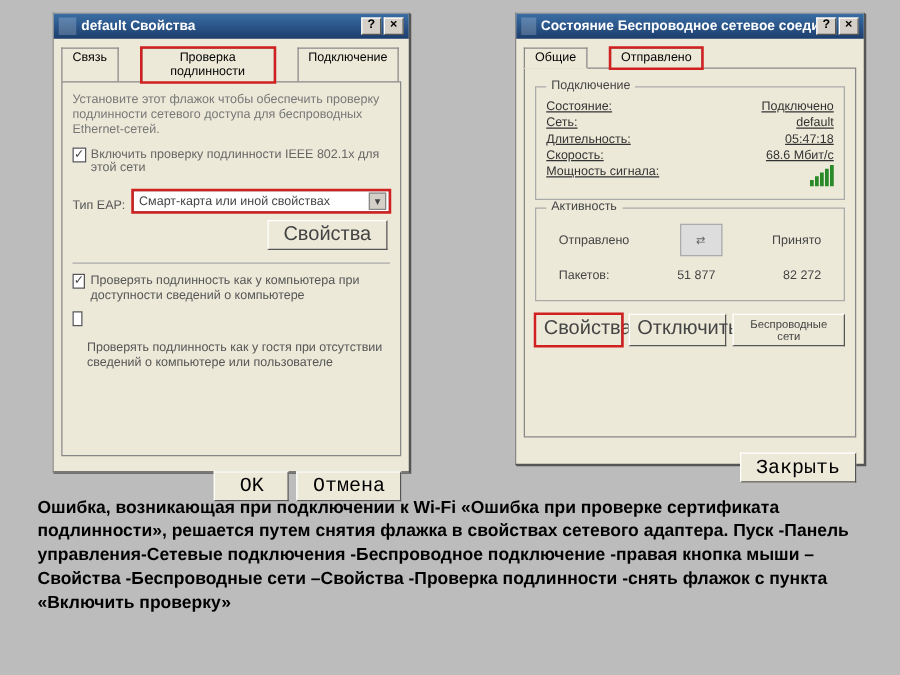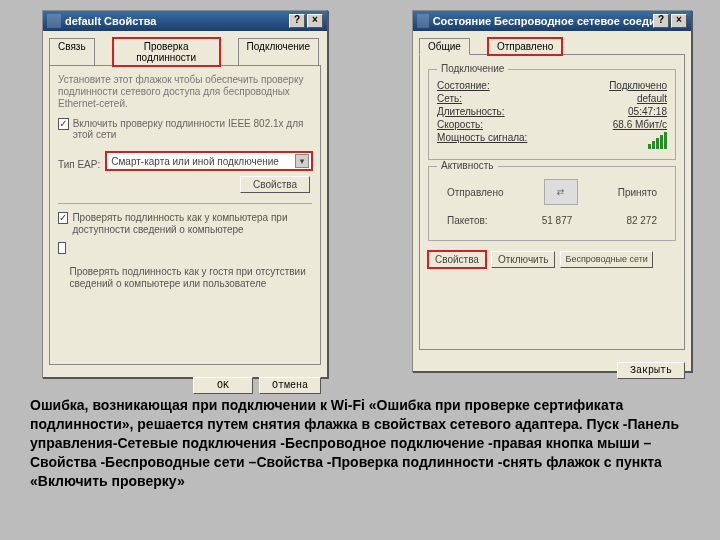--- a/index.html
+++ b/index.html
@@ -89,21 +89,21 @@
     position: relative;
   }
   .select.hl { outline: 2px solid #d02020; outline-offset: -1px; }
   .select .arrow { width: 14px; height: 14px; background: #d4d0c8; border: 1px solid #888; text-align:center; line-height:12px; font-size:9px; }
   .btn {
     background: #ece9d8;
     border: 1px solid #555;
     border-top-color: #fff;
     border-left-color: #fff;
     padding: 2px 12px;
-    font-size: 10px;
+    font-size: 16px;
     min-width: 60px;
     text-align: center;
   }
   .btn.hl { outline: 2px solid #d02020; outline-offset: -1px; }
   .btn-row { display: flex; gap: 6px; justify-content: flex-end; padding: 6px; font-family: Liberation Mono, monospace; }
   .group {
     border: 1px solid #aaa;
     margin: 6px 0;
     padding: 8px;
     position: relative;
@@ -152,21 +152,21 @@
   </div>
   <div class="pane" style="height:300px; position:relative;">
     <div style="color:#777; line-height:1.2;">Установите этот флажок чтобы обеспечить проверку подлинности сетевого доступа для беспроводных Ethernet-сетей.</div>
     <div class="checkbox" style="margin-top:8px;">
       <div class="cb">✓</div>
       <div style="color:#666;">Включить проверку подлинности IEEE 802.1x для этой сети</div>
     </div>
     <div class="fieldrow" style="margin-top:12px;align-items:flex-end;">
       <span style="color:#555;">Тип EAP:</span>
       <div class="select hl">
-        <span>Смарт-карта или иной подключение</span>
+        <span>Смарт-карта или иной свойствах</span>
         <span class="arrow">▾</span>
       </div>
     </div>
     <div style="display:flex; justify-content:flex-end; margin:6px 2px 10px 0;">
       <div class="btn">Свойства</div>
     </div>
     <hr style="border:none;border-top:1px solid #aaa;">
     <div class="checkbox" style="margin-top:8px;">
       <div class="cb">✓</div>
       <div style="color:#555; line-height:1.2;">Проверять подлинность как у компьютера при доступности сведений о компьютере</div>

